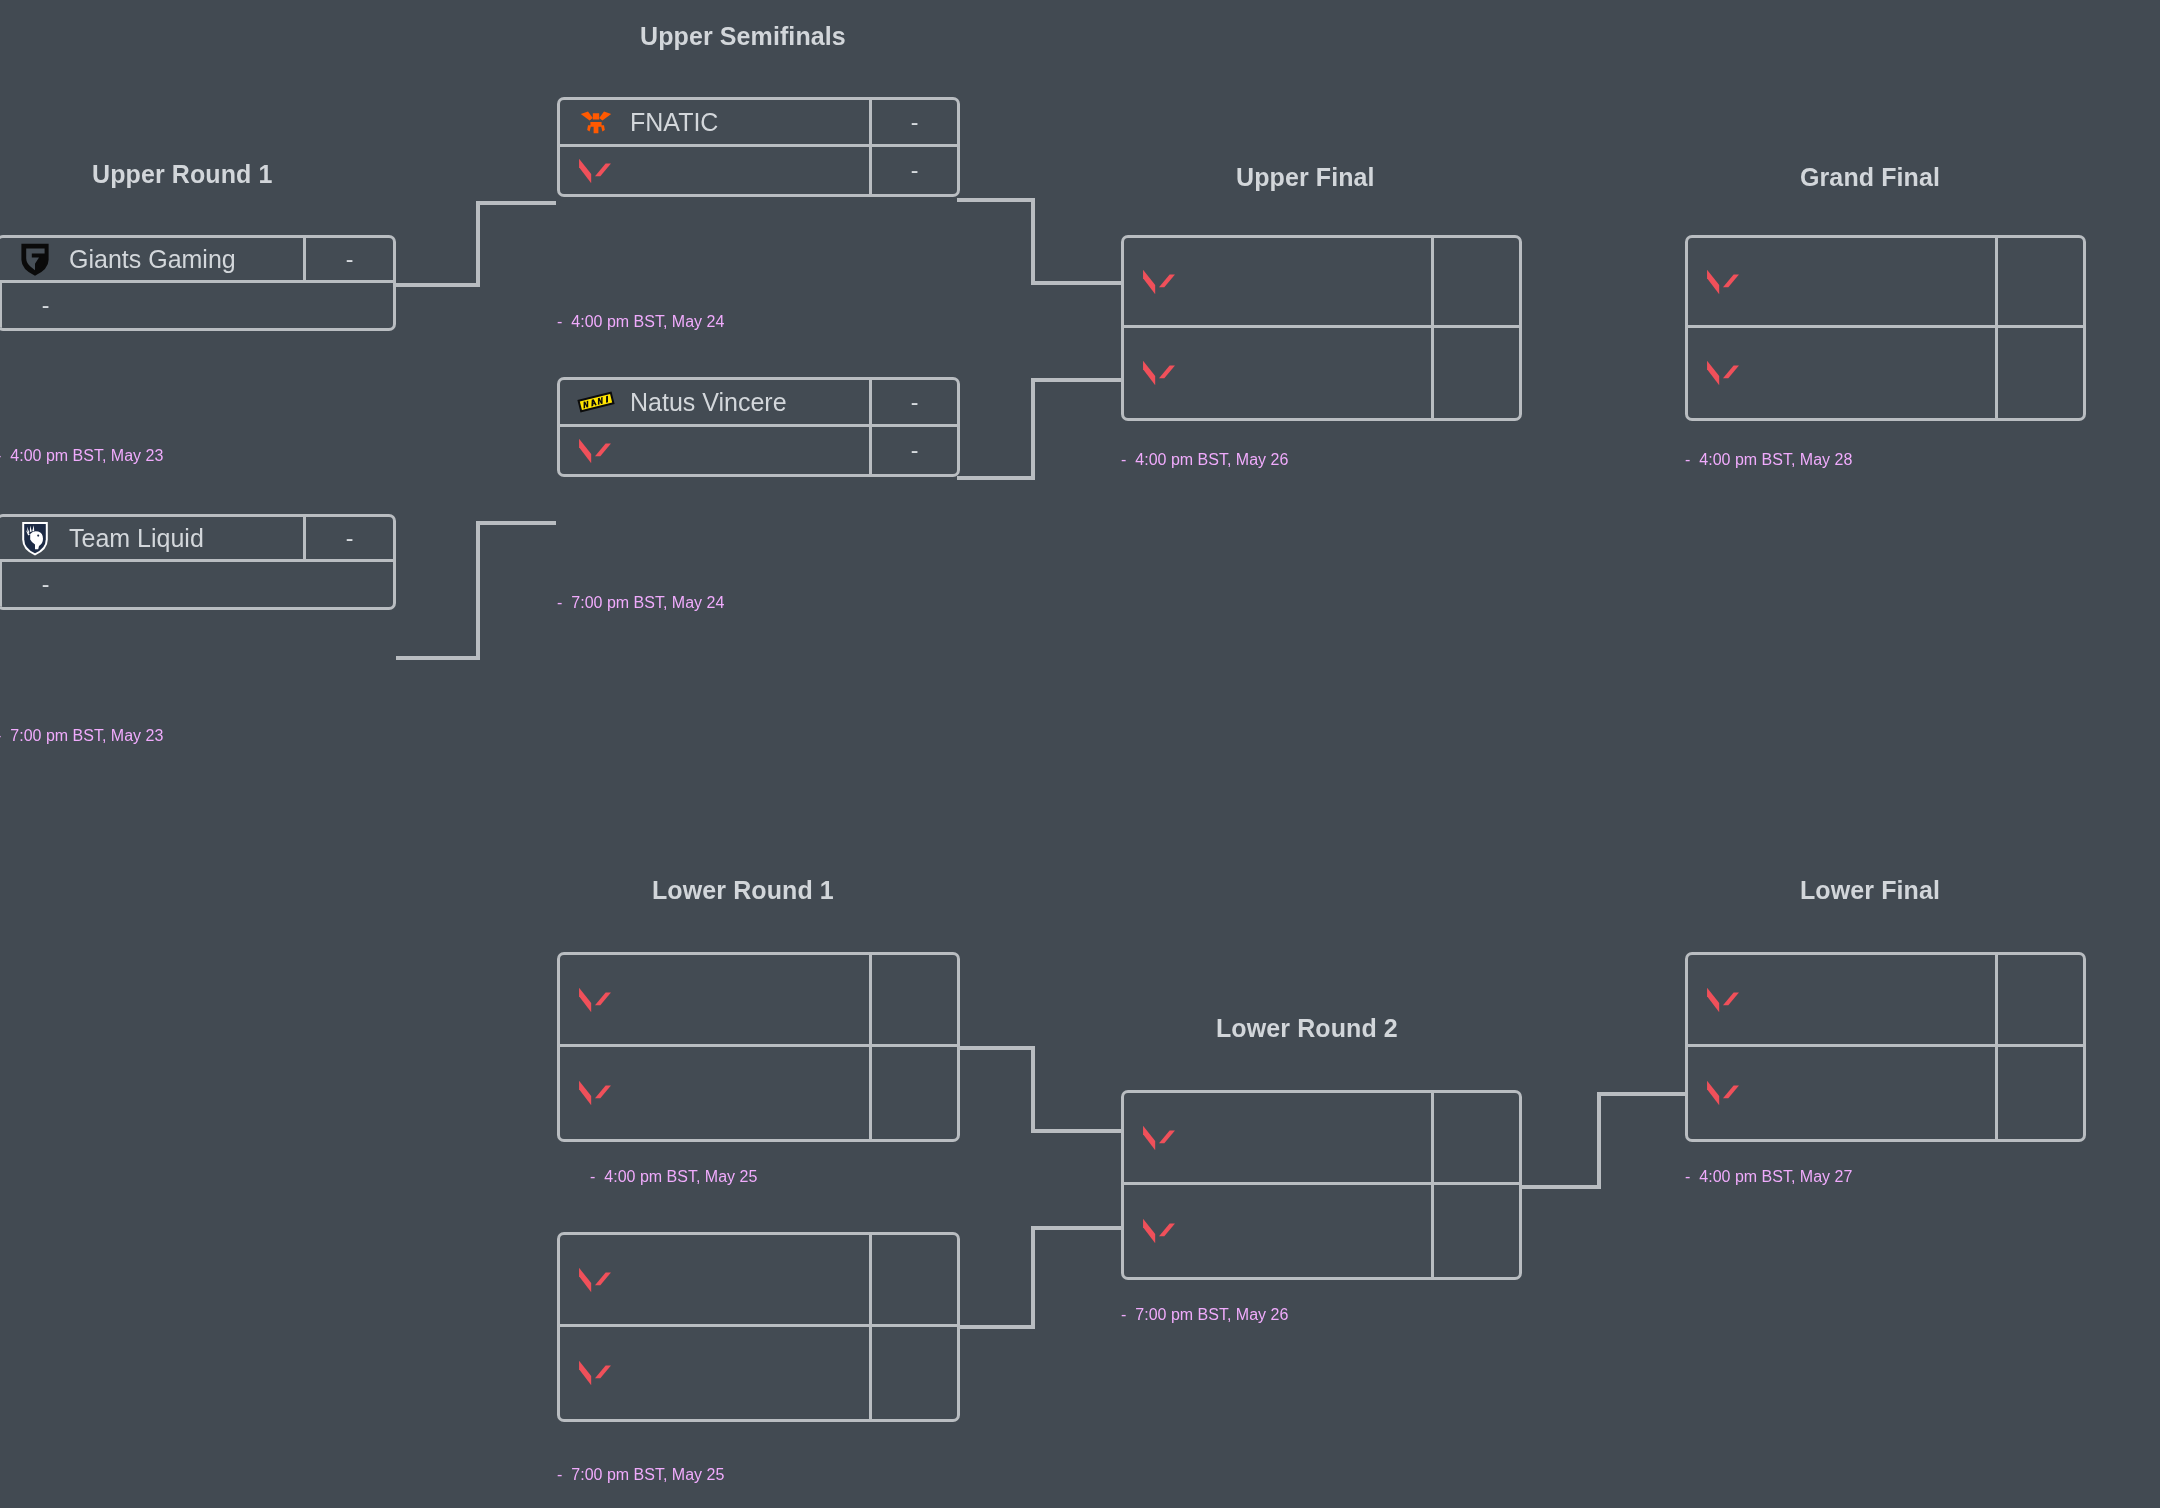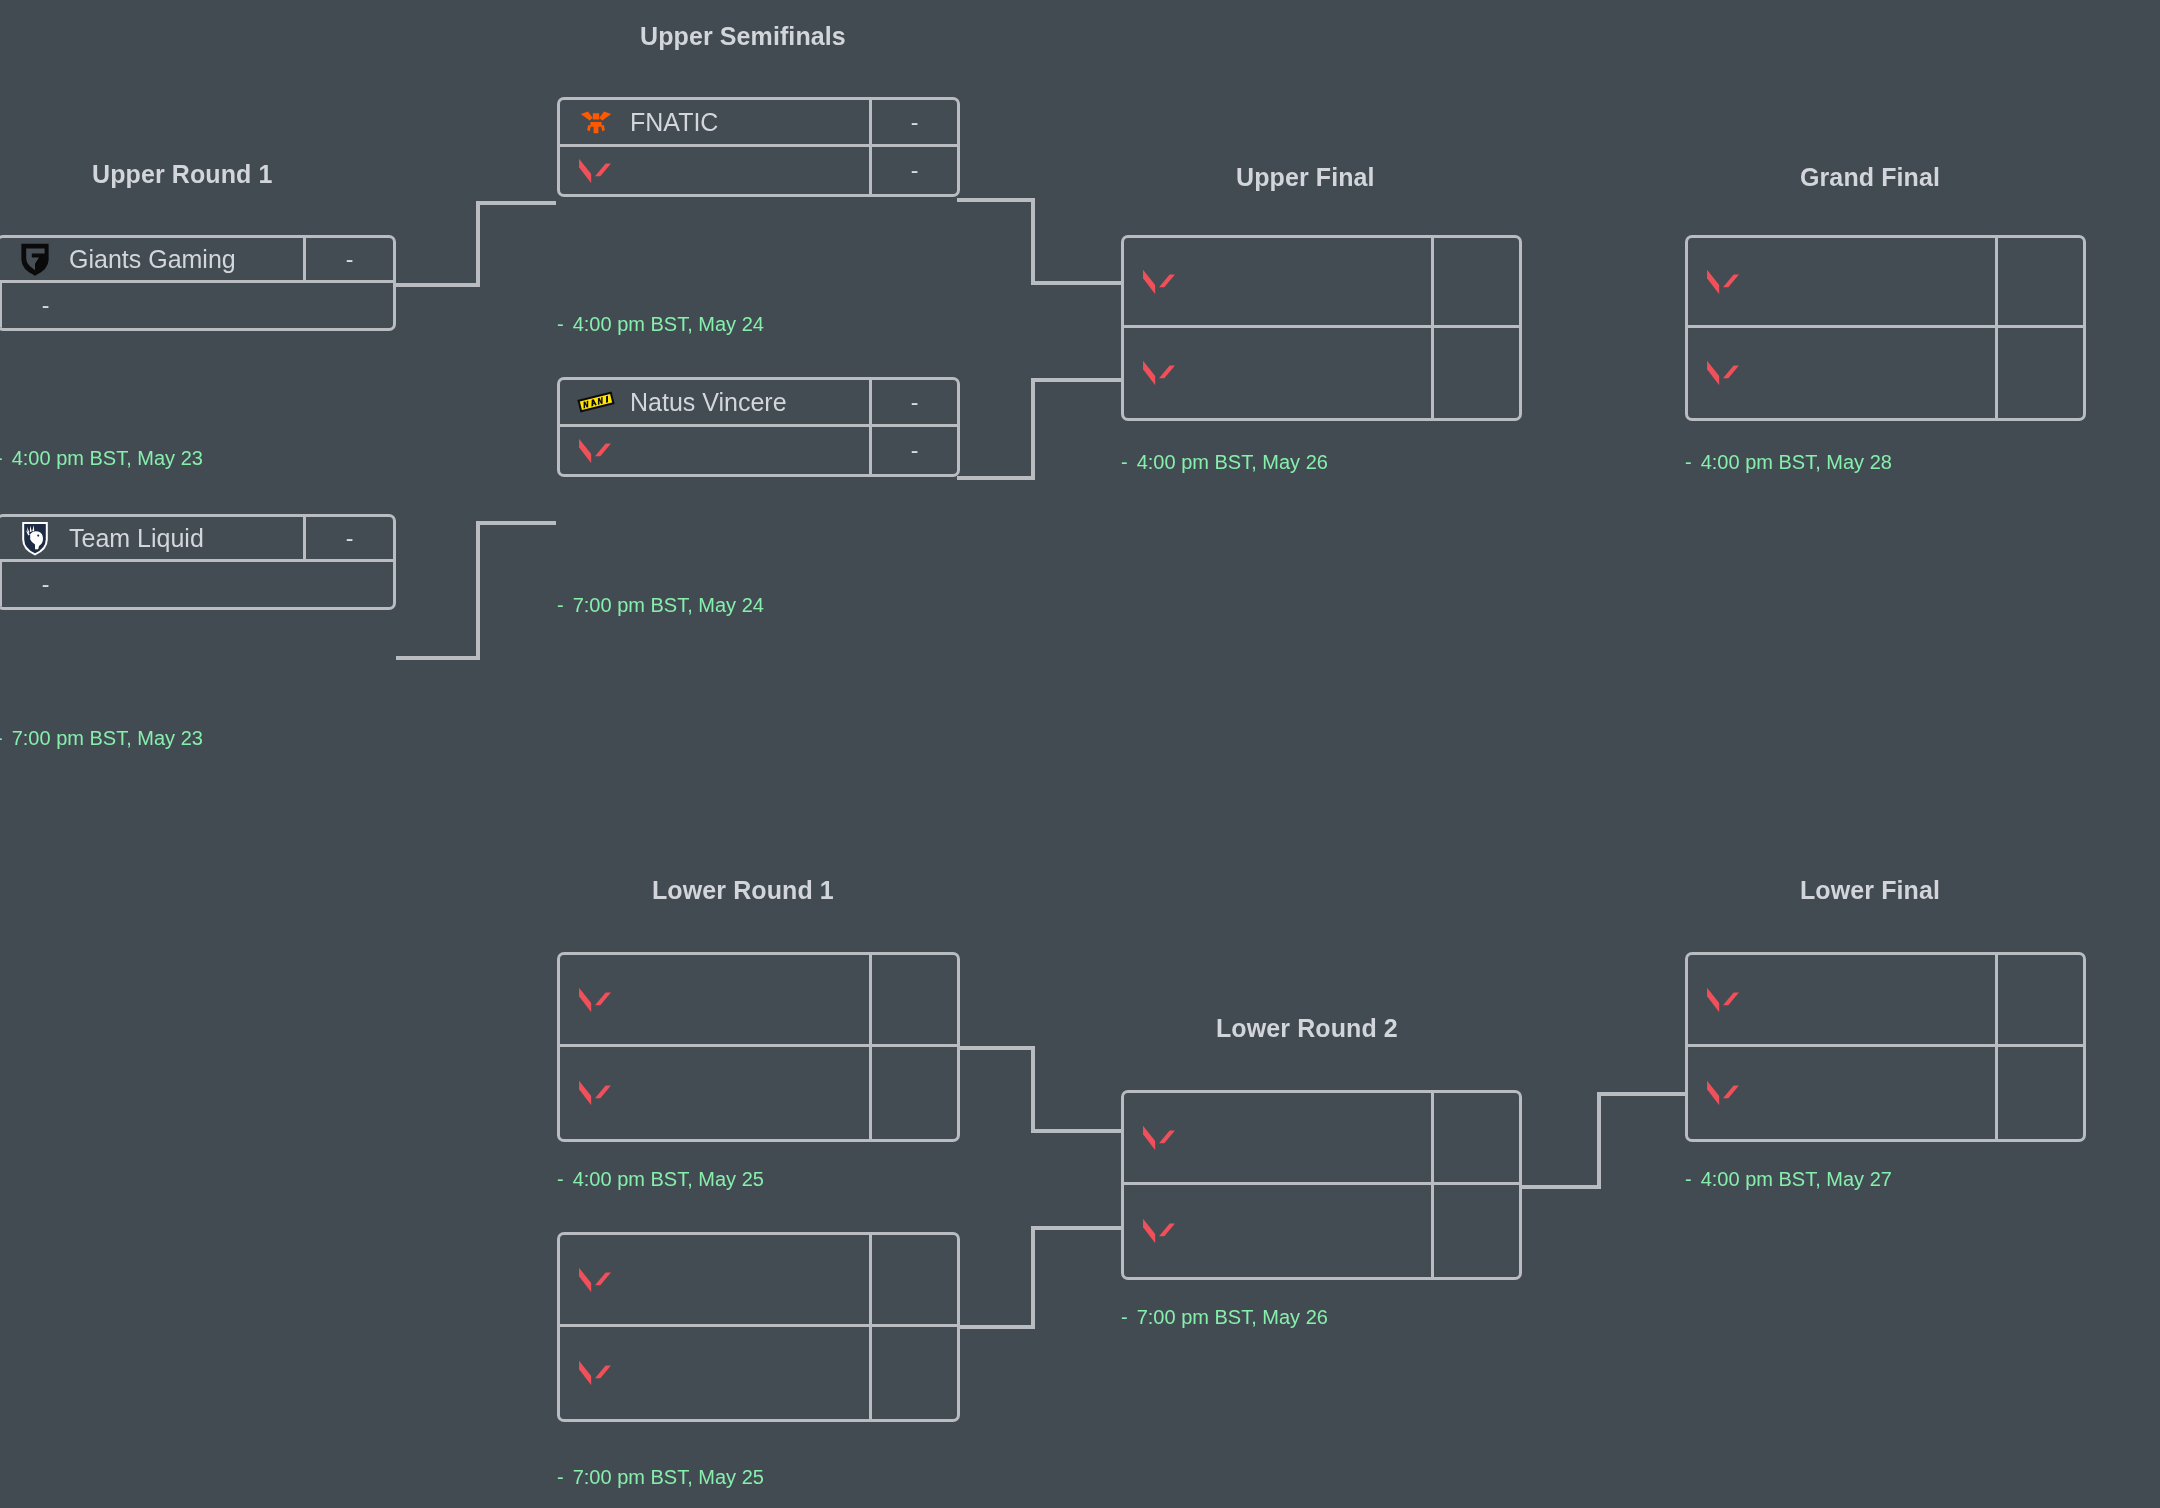--- a/index.html
+++ b/index.html
@@ -67,22 +67,22 @@
   .team-name {
     font-size: 25px;
     color: #d3d7db;
     white-space: nowrap;
     overflow: hidden;
   }
 
   
   .match-date {
     position: absolute;
-    font-size: 20px;
-    color: #86efac;
+    font-size: 16px;
+    color: #f0abfc;
     white-space: nowrap;
   }
   .match-date .dash { margin-right: 9px; }
 
   
   .conn {
     position: absolute;
     background: #b9bdc1;
   }
   .conn.h { height: 4px; }
@@ -352,21 +352,21 @@
     <div class="match-row">
       <div class="team-cell">
         <svg class="logo placeholder" viewBox="0 0 100 100">
             <use href="#sym-valorant"></use>
           </svg>
         <span class="team-name"></span>
       </div>
       <div class="score-cell" style="width:88px;"></div>
     </div>
   </div>
-  <div class="match-date" style="left:557px; top:1168px;">
+  <div class="match-date" style="left:590px; top:1168px;">
     <span class="dash">-</span><span>4:00 pm BST, May 25</span>
   </div>
 
   <div class="match" style="left:557px; top:1232px; width:403px; height:190px;">
     <div class="match-row top">
       <div class="team-cell">
         <svg class="logo placeholder" viewBox="0 0 100 100">
             <use href="#sym-valorant"></use>
           </svg>
         <span class="team-name"></span>

